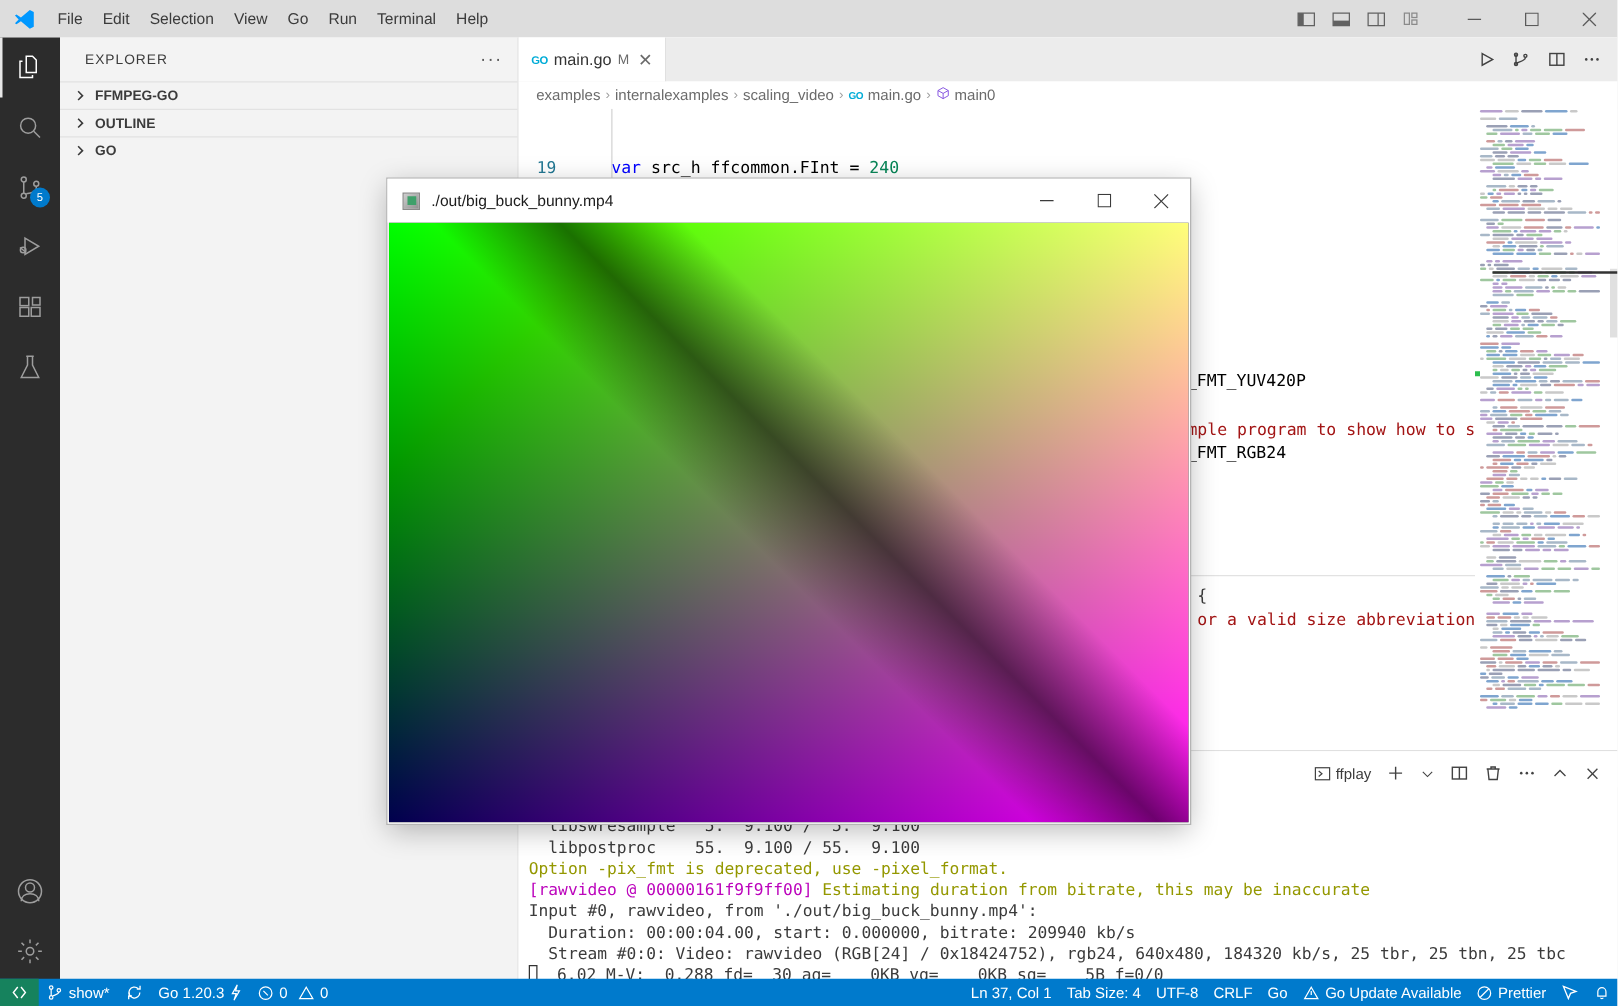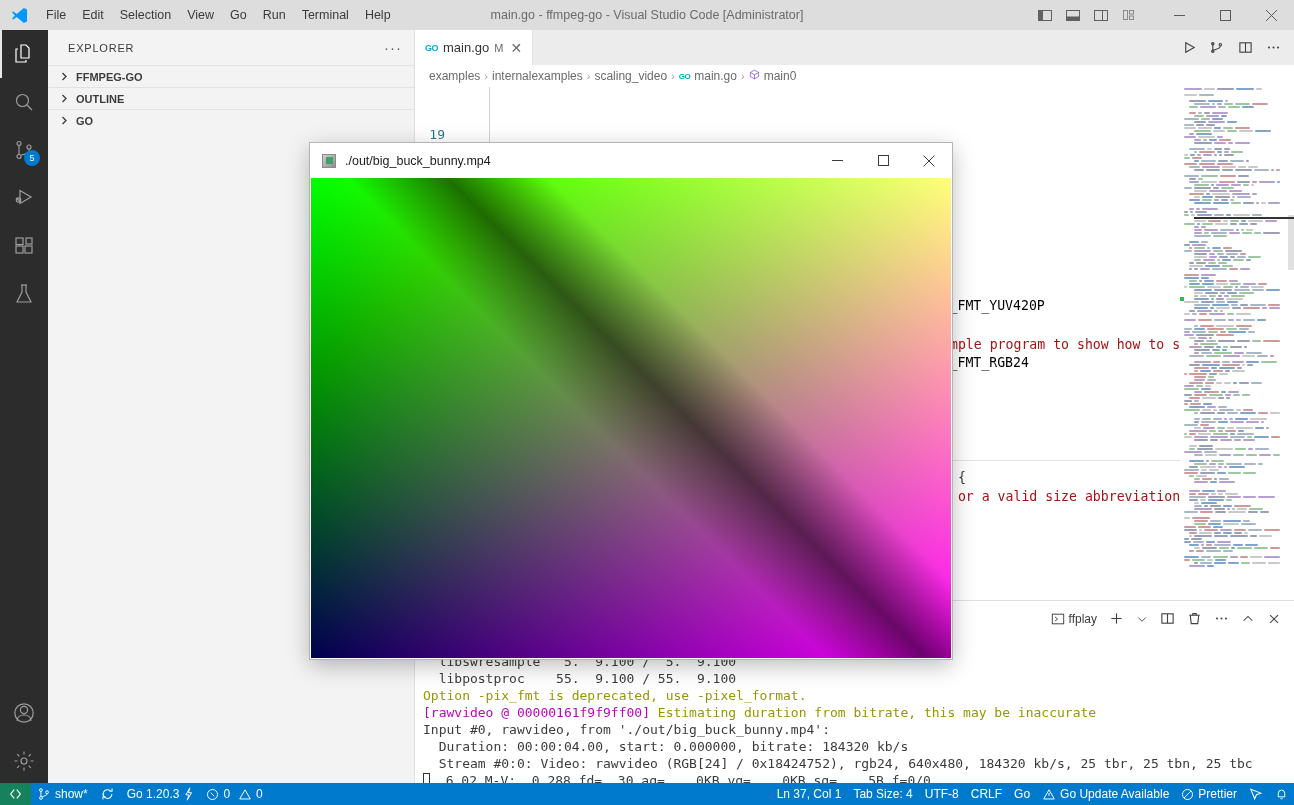--- a/index.html
+++ b/index.html
@@ -226,21 +226,20 @@
     <div class="menubar">
       <div class="menu-item">File</div>
       <div class="menu-item">Edit</div>
       <div class="menu-item">Selection</div>
       <div class="menu-item">View</div>
       <div class="menu-item">Go</div>
       <div class="menu-item">Run</div>
       <div class="menu-item">Terminal</div>
       <div class="menu-item">Help</div>
     </div>
-    <div class="title-center">main.go - ffmpeg-go - Visual Studio Code [Administrator]</div>
     <div class="title-right">
       <div class="layout-icons">
         <div class="layout-btn">
           <svg width="16" height="16" viewBox="0 0 16 16">
               <rect x="1.5" y="3.5" width="13" height="10" fill="none" stroke="#616161"></rect>
               <rect x="1.5" y="3.5" width="4.5" height="10" fill="#616161"></rect>
             </svg>
         </div>
         <div class="layout-btn">
           <svg width="16" height="16" viewBox="0 0 16 16">
@@ -433,20 +432,21 @@
         </span>
         <span>main0</span>
       </span>
     </div>
 
     <div class="code-wrap">
       <div class="indent-guide"></div>
       <div class="code">
         <div class="code-line">
           <span class="ln">19</span>
+          <span class="ctext"><span class="kw">var </span>src_h ffcommon.FInt = <span class="num">240</span></span>
         </div>
         <div class="code-line">
           <span class="ln">20</span>
           <span class="ctext"><span class="kw">var </span>dst_w ffcommon.FInt</span>
         </div>
         <div class="code-line">
           <span class="ln">21</span>
           <span class="ctext"><span class="kw">var </span>dst_h ffcommon.FInt</span>
         </div>
         <div class="code-line">
@@ -1474,21 +1474,21 @@
             <line x1="12.5" y1="3.5" x2="3.5" y2="12.5"></line>
           </svg>
       </div>
     </div>
     <div class="term-body">
 <span class="t-gray">  libswresample   5.  9.100 /  5.  9.100</span>
 <span class="t-gray">  libpostproc    55.  9.100 / 55.  9.100</span>
 <span class="t-yellow">Option -pix_fmt is deprecated, use -pixel_format.</span>
 <span><span class="t-magenta">[rawvideo @ 00000161f9f9ff00] </span><span class="t-yellow">Estimating duration from bitrate, this may be inaccurate</span></span>
 <span class="t-gray">Input #0, rawvideo, from './out/big_buck_bunny.mp4':</span>
-<span class="t-gray">  Duration: 00:00:04.00, start: 0.000000, bitrate: 184320 kb/s</span>
+<span class="t-gray">  Duration: 00:00:04.00, start: 0.000000, bitrate: 209940 kb/s</span>
 <span class="t-gray">  Stream #0:0: Video: rawvideo (RGB[24] / 0x18424752), rgb24, 640x480, 184320 kb/s, 25 tbr, 25 tbn, 25 tbc</span>
 <span><span class="t-cursor"></span><span class="t-gray">  6.02 M-V:  0.288 fd=  30 aq=    0KB vq=    0KB sq=    5B f=0/0</span></span>
     </div>
   </div>
 
   <div class="video-win">
     <div class="vw-title">
       <span class="vw-icon">
           <i></i>
         </span>

